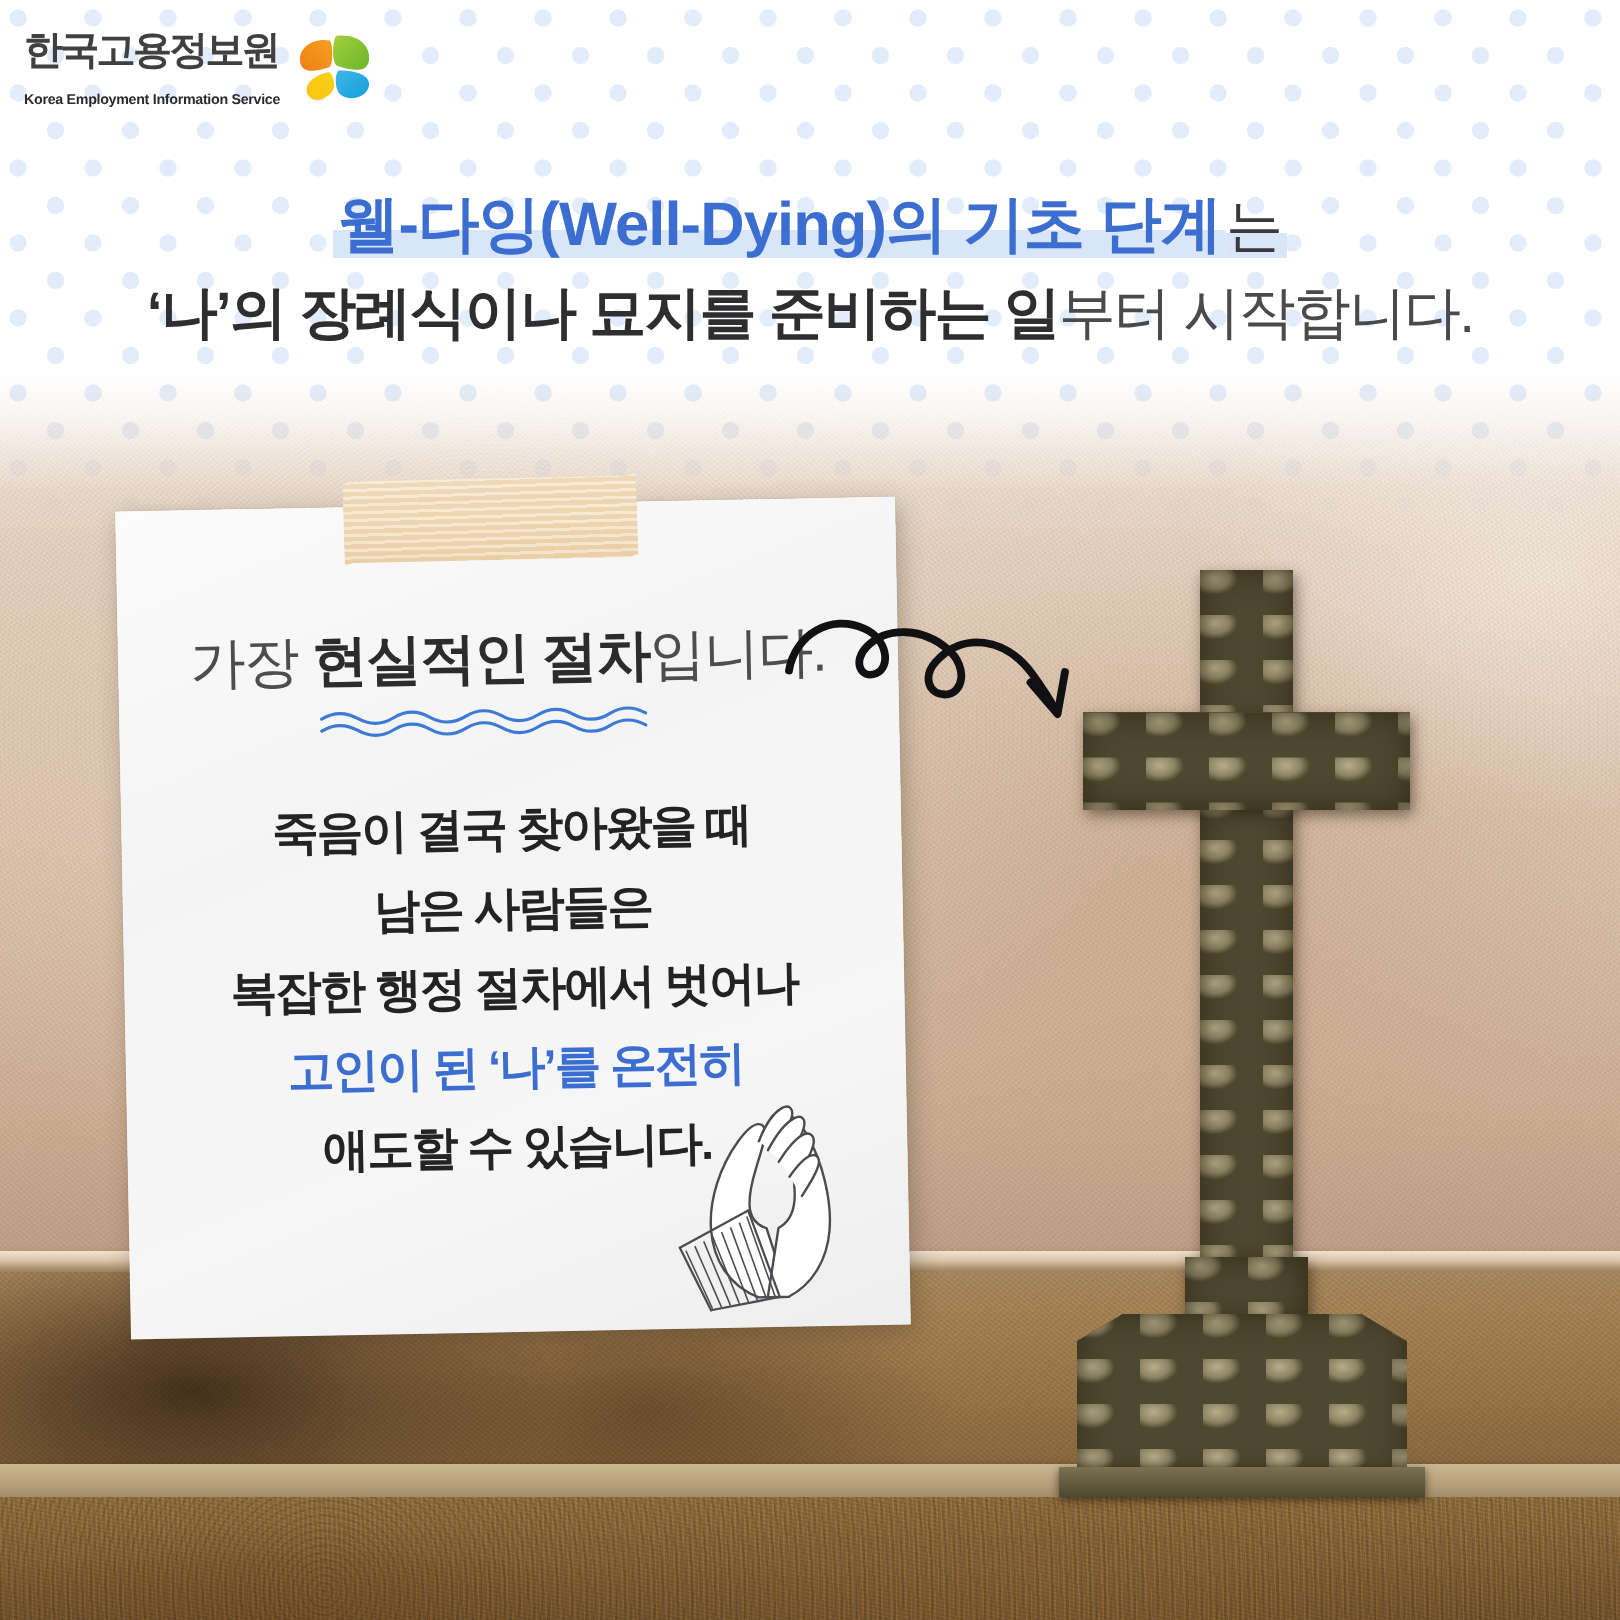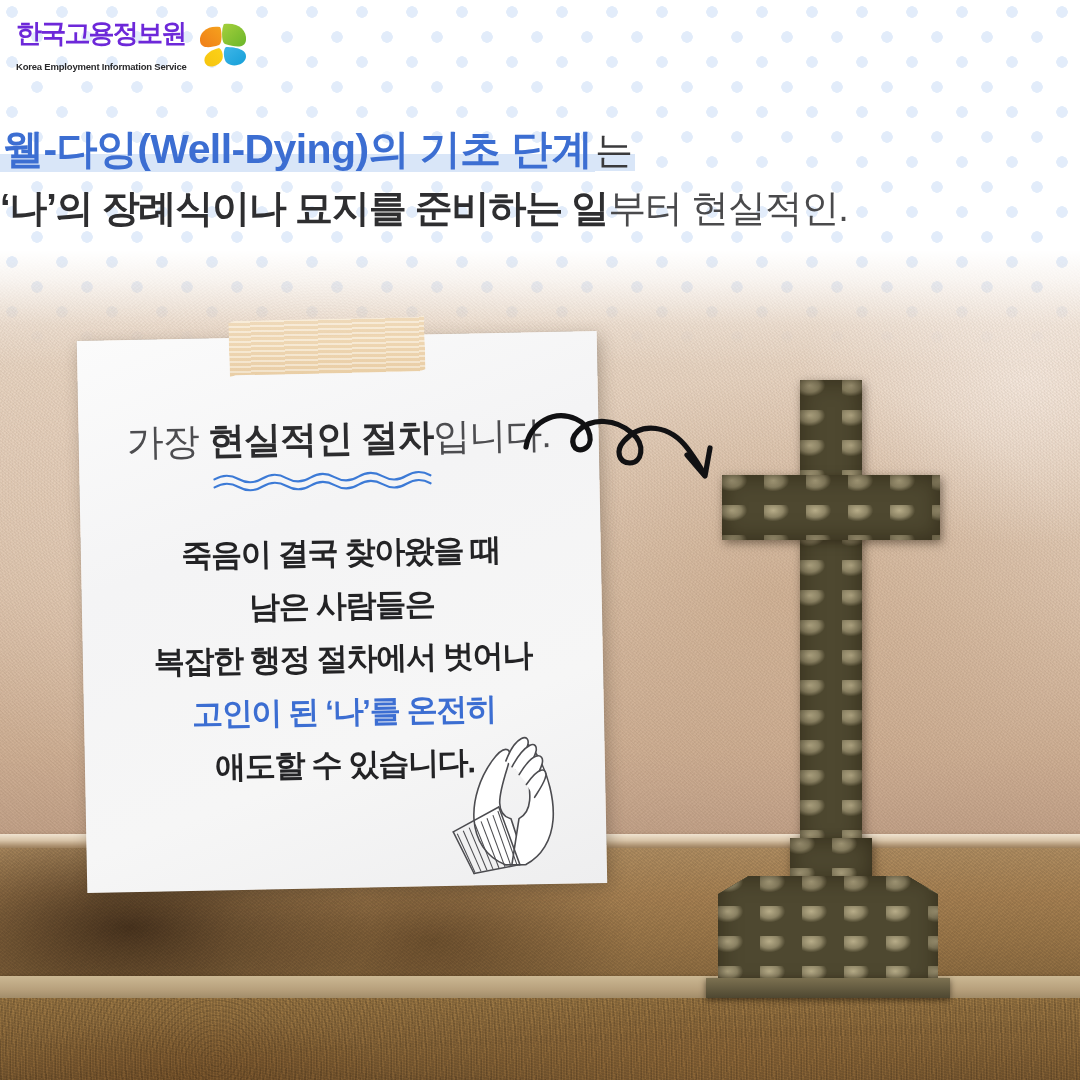--- a/index.html
+++ b/index.html
@@ -164,21 +164,21 @@
     background: linear-gradient(to bottom, #7c7151, #4e4731);
     box-shadow: 0 2px 6px rgba(25,16,6,0.6);
   }
 
   
   .headline {
     position: absolute;
     left: 0; top: 122px;
     width: 1080px;
     z-index: 5;
-    text-align: left;
+    text-align: center;
   }
   .hl-line { display: block; white-space: nowrap; }
   .hl-line1 { margin-bottom: 6px; }
   .hl-hi {
     font-size: 41px;
     font-weight: 700;
     color: #3c6ed2;
     letter-spacing: -0.6px;
     background: linear-gradient(to top, #d9e6f8 0%, #d9e6f8 40%, rgba(217,230,248,0) 40%);
     padding: 0 3px;
@@ -281,21 +281,21 @@
     left: 16px; top: 20px;
     z-index: 10;
     display: flex;
     align-items: center;
     gap: 10px;
   }
   .logo-text { line-height: 1; }
   .logo-ko {
     font-size: 26px;
     font-weight: 700;
-    color: #6d28d9;
+    color: #404040;
     letter-spacing: -1.8px;
     display: block;
   }
   .logo-en {
     font-size: 9.5px;
     font-weight: 700;
     color: #2a2a2c;
     letter-spacing: -0.2px;
     display: block;
     margin-top: 16px;
@@ -354,21 +354,21 @@
       <path d="M22 28 C13 30 5 36 8 43 C11 49 21 47 25 40 C27 36.5 25 29 22 28 Z" fill="url(#lgYellow)"></path>
       <path d="M29 27 C40 27 50 30 49 37 C48 45 36 48 30 43 C26 39.6 26 28.5 29 27 Z" fill="url(#lgBlue)"></path>
     </svg>
   </div>
 
   <div class="headline">
     <span class="hl-line hl-line1">
       <span class="hl-hi">웰-다잉(Well-Dying)의 기초 단계</span><span class="hl-tail">는</span>
     </span>
     <span class="hl-line hl-line2">
-      <span>‘나’의 장례식이나 묘지를 준비하는 일</span><span class="soft">부터 현실적인.</span>
+      <span>‘나’의 장례식이나 묘지를 준비하는 일</span><span class="soft">부터 시작합니다.</span>
     </span>
   </div>
 
   <div class="paper-wrap">
     <div class="paper"></div>
     <div class="tape"></div>
 
     <div class="note-title">
       <span>가장 </span><span class="bold">현실적인 절차</span><span>입니다.</span>
     </div>

